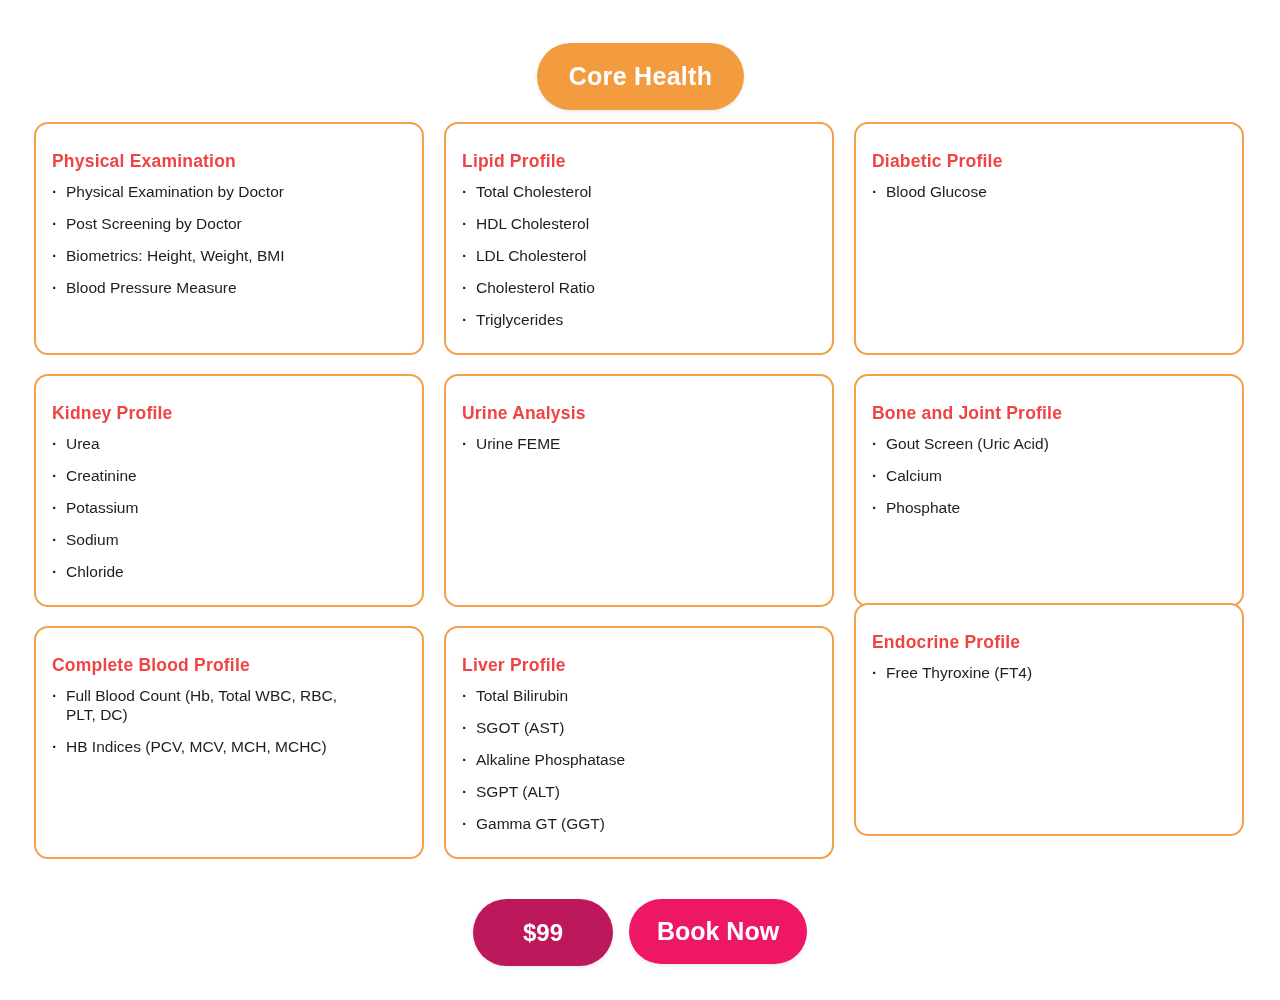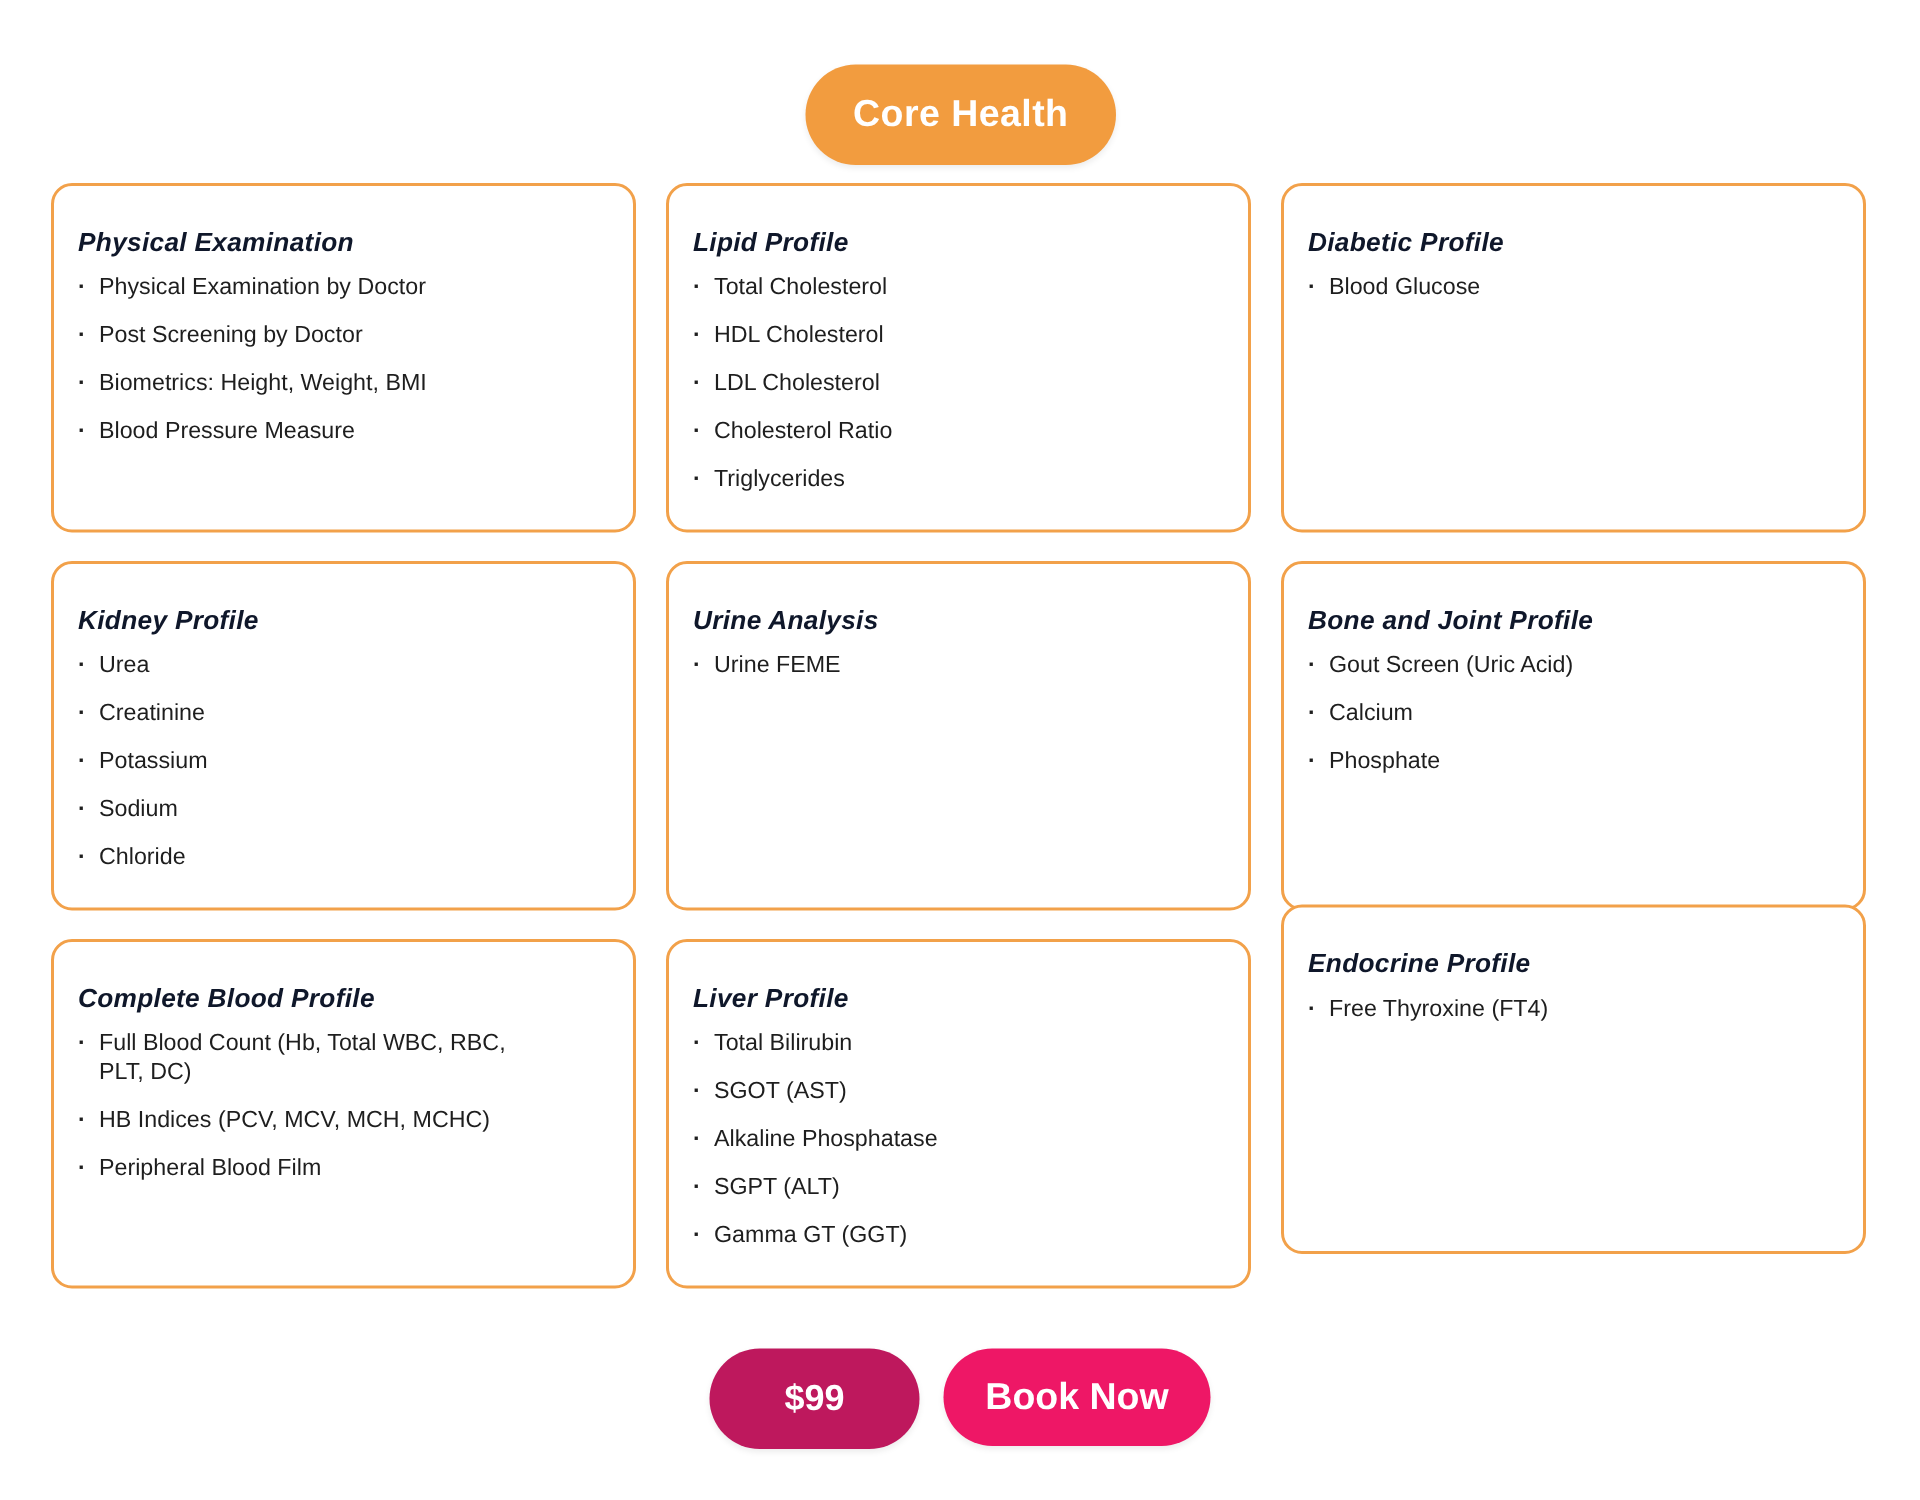--- a/index.html
+++ b/index.html
@@ -2,21 +2,21 @@
 <html><head>
   <meta charset="utf-8">
   <style>
     html, body { margin:0; padding:0; background:#ffffff; }
     body { width:1280px; height:1000px; position:relative; font-family:"Liberation Sans", sans-serif; color:#1a1a1a; overflow:hidden; }
     .pill { position:absolute; border-radius:34px; color:#fff; font-weight:bold; display:flex; align-items:center; justify-content:center; box-shadow:0 2px 4px rgba(0,0,0,0.08);margin-top:12px; }
     .title-pill { left:537px; top:31px; width:207px; height:67px; background:#f29c3f; font-size:25px; letter-spacing:0.3px; }
     .price-pill { left:473px; top:887px; width:140px; height:67px; background:#be185d; font-size:24px; }
     .book-pill { left:629px; top:887px; width:178px; height:65px; background:#ee1766; font-size:25px; cursor:pointer; }
     .card { position:absolute; width:390px; height:233px; border:2px solid #f2a14a; border-radius:14px; box-sizing:border-box; background:#fff; }
-    .card h3 { margin:0; position:absolute; left:16px; top:27px; font-size:17.5px; color:#0f172a; font-weight:bold; letter-spacing:0.2px;font-style:italic; }
+    .card h3 { margin:0; position:absolute; left:16px; top:27px; font-size:17.5px; color:#ef4444; font-weight:bold; letter-spacing:0.2px; }
     .card ul { list-style:none; margin:0; padding:0; position:absolute; left:16px; top:58px; right:20px; }
     .card li { position:relative; padding-left:14px; font-size:15.5px; line-height:19px; margin-bottom:13px; color:#1e1e1e; }
     .card li::before { content:"·"; position:absolute; left:0; top:0; font-weight:bold; }
   </style>
 </head>
 <body>
 
 <div class="pill title-pill">Core Health</div>
 
 <div id="cards">
@@ -67,21 +67,20 @@
         <li>Gout Screen (Uric Acid)</li>
         <li>Calcium</li>
         <li>Phosphate</li>
       </ul>
     </div>
     <div class="card" style="left: 34px; top: 626px;">
       <h3>Complete Blood Profile</h3>
       <ul style="right: 70px;">
         <li>Full Blood Count (Hb, Total WBC, RBC, PLT, DC)</li>
         <li>HB Indices (PCV, MCV, MCH, MCHC)</li>
-        <li>Peripheral Blood Film</li>
       </ul>
     </div>
     <div class="card" style="left: 444px; top: 626px;">
       <h3>Liver Profile</h3>
       <ul>
         <li>Total Bilirubin</li>
         <li>SGOT (AST)</li>
         <li>Alkaline Phosphatase</li>
         <li>SGPT (ALT)</li>
         <li>Gamma GT (GGT)</li>

